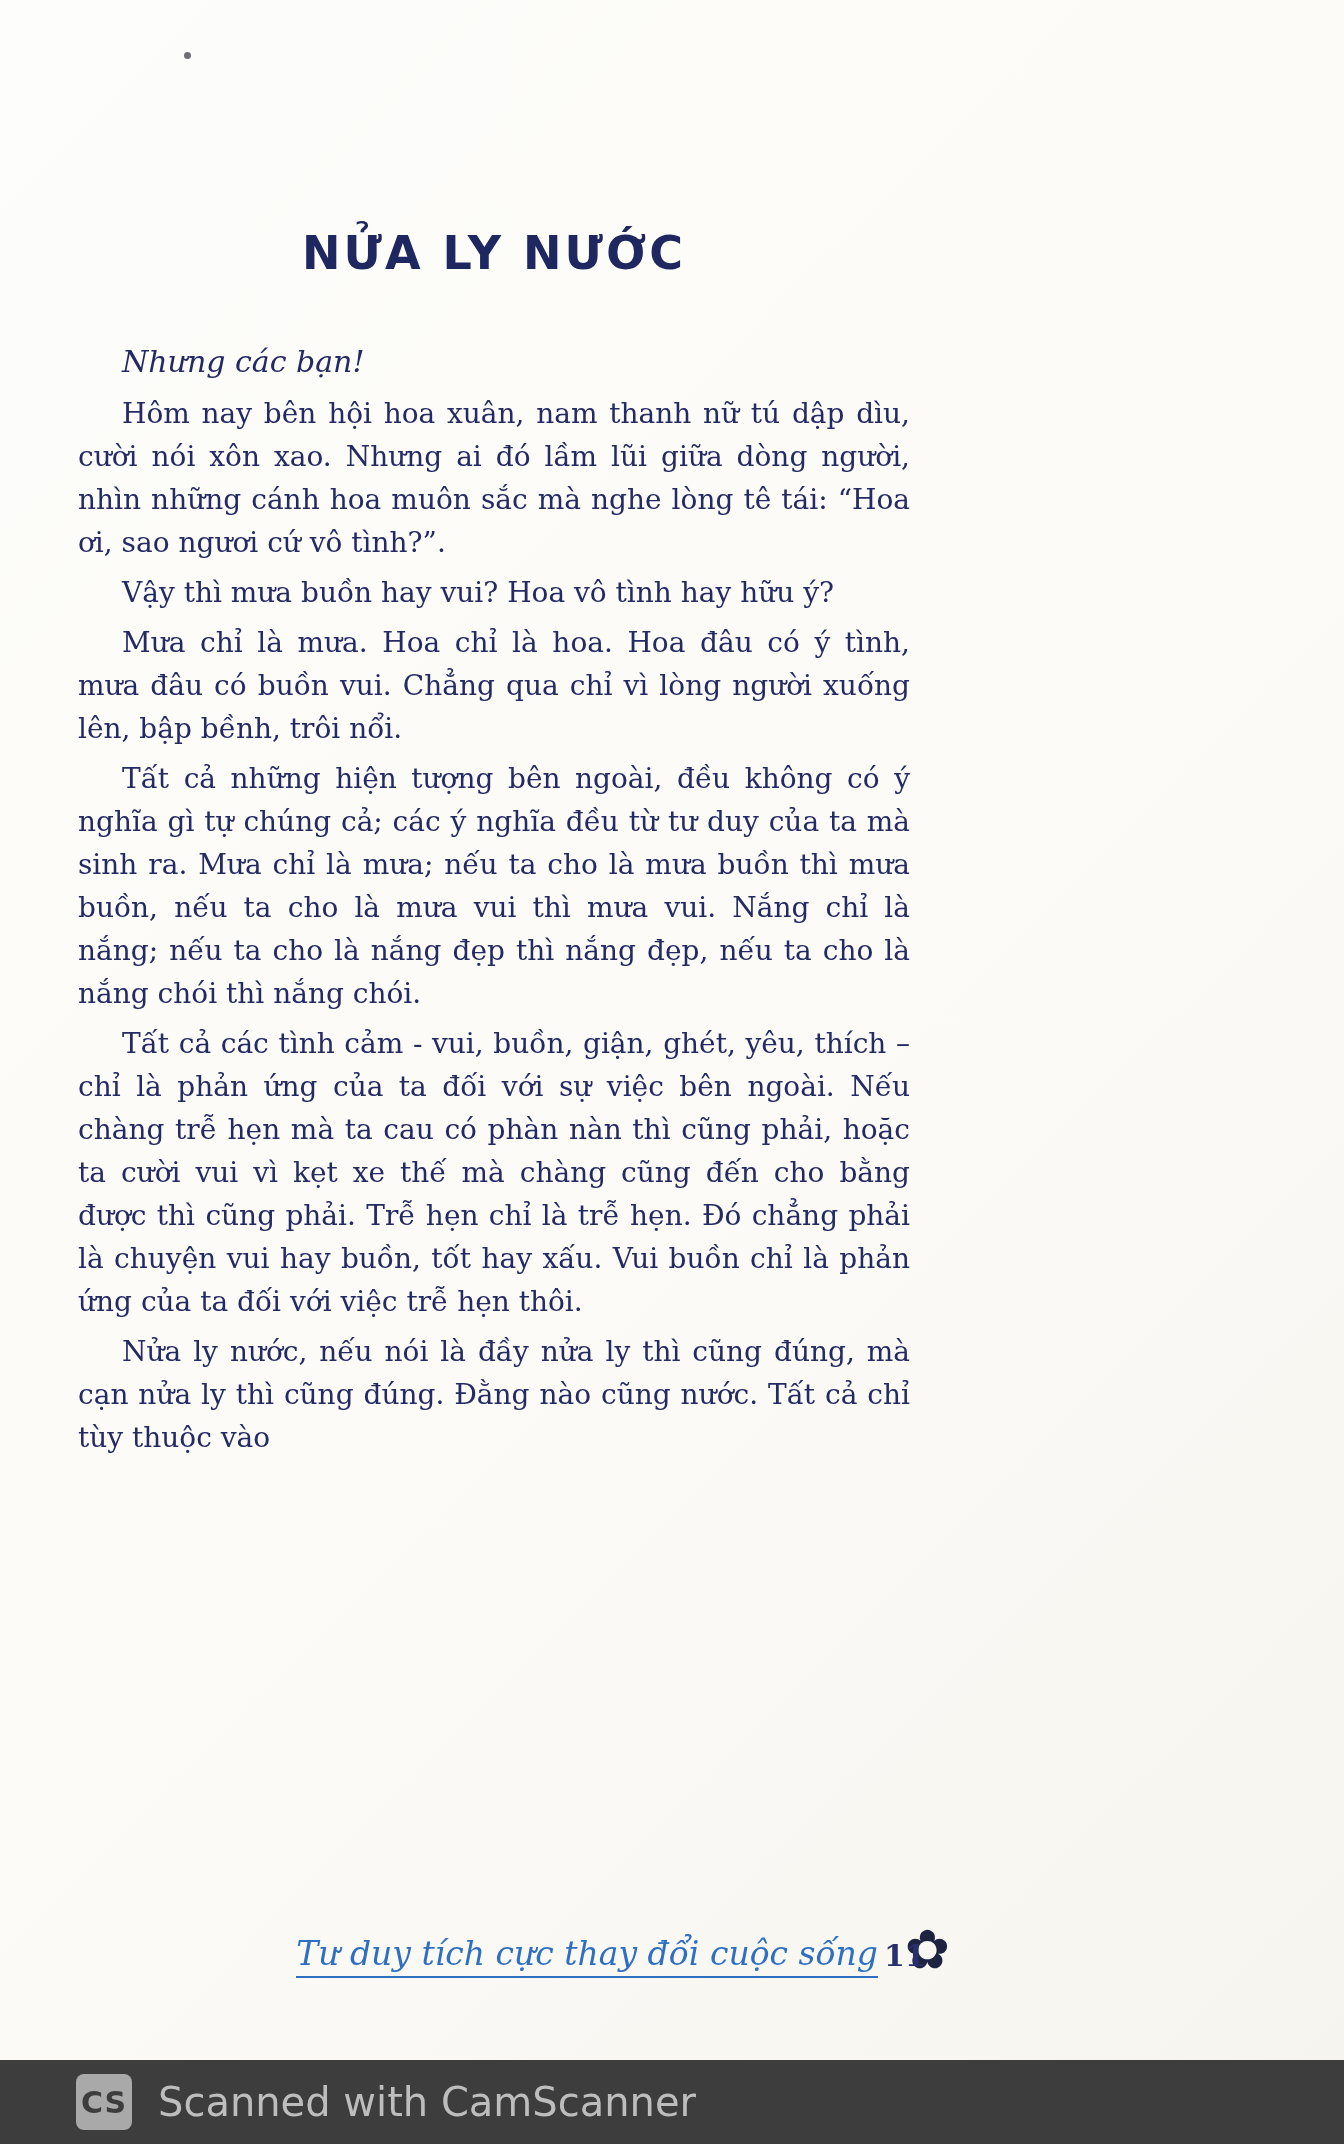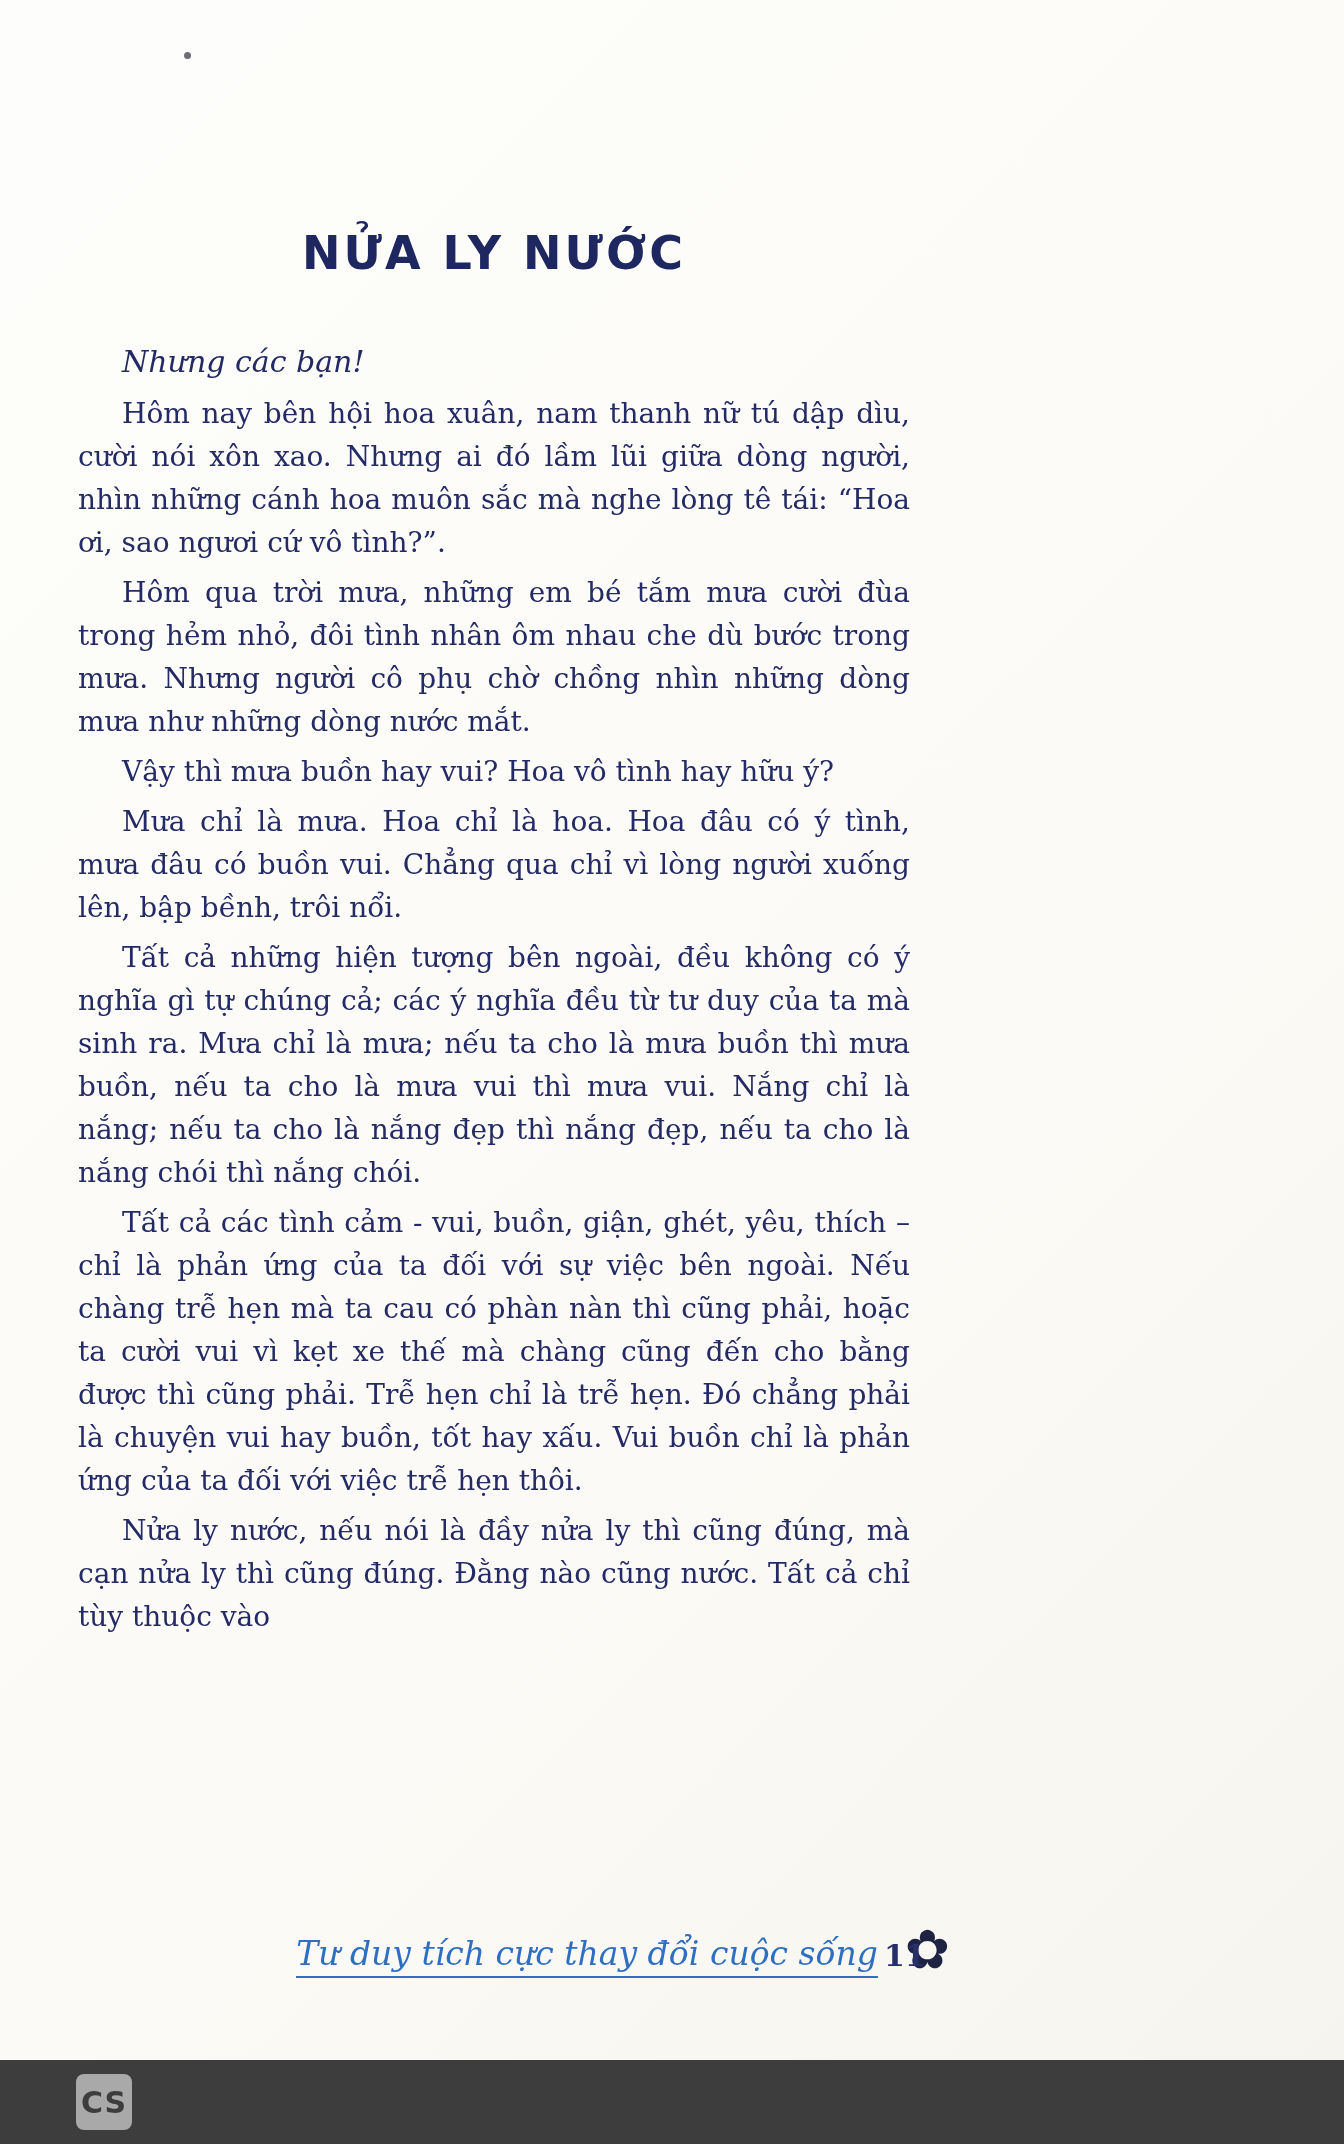--- a/index.html
+++ b/index.html
@@ -116,33 +116,33 @@
 <div class="scan-page">
 
   <div class="scan-artifact-dot"></div>
 
   <div class="content">
     <h1 class="doc-title">NỬA LY NƯỚC</h1>
 
     <p class="salutation">Nhưng các bạn!</p>
 
     <p class="body-par">Hôm nay bên hội hoa xuân, nam thanh nữ tú dập dìu, cười nói xôn xao. Nhưng ai đó lầm lũi giữa dòng người, nhìn những cánh hoa muôn sắc mà nghe lòng tê tái: “Hoa ơi, sao ngươi cứ vô tình?”.</p>
-    <p class="body-par">Hôm qua trời mưa, những em bé tắm mưa cười đùa trong hẻm nhỏ, đôi tình nhân ôm nhau che dù bước trong mưa. Nhưng người cô phụ chờ chồng nhìn những dòng mưa như những dòng nước mắt.</p>
     <p class="body-par">Vậy thì mưa buồn hay vui? Hoa vô tình hay hữu ý?</p>
     <p class="body-par">Mưa chỉ là mưa. Hoa chỉ là hoa. Hoa đâu có ý tình, mưa đâu có buồn vui. Chẳng qua chỉ vì lòng người xuống lên, bập bềnh, trôi nổi.</p>
     <p class="body-par">Tất cả những hiện tượng bên ngoài, đều không có ý nghĩa gì tự chúng cả; các ý nghĩa đều từ tư duy của ta mà sinh ra. Mưa chỉ là mưa; nếu ta cho là mưa buồn thì mưa buồn, nếu ta cho là mưa vui thì mưa vui. Nắng chỉ là nắng; nếu ta cho là nắng đẹp thì nắng đẹp, nếu ta cho là nắng chói thì nắng chói.</p>
     <p class="body-par">Tất cả các tình cảm - vui, buồn, giận, ghét, yêu, thích – chỉ là phản ứng của ta đối với sự việc bên ngoài. Nếu chàng trễ hẹn mà ta cau có phàn nàn thì cũng phải, hoặc ta cười vui vì kẹt xe thế mà chàng cũng đến cho bằng được thì cũng phải. Trễ hẹn chỉ là trễ hẹn. Đó chẳng phải là chuyện vui hay buồn, tốt hay xấu. Vui buồn chỉ là phản ứng của ta đối với việc trễ hẹn thôi.</p>
     <p class="body-par">Nửa ly nước, nếu nói là đầy nửa ly thì cũng đúng, mà cạn nửa ly thì cũng đúng. Đằng nào cũng nước. Tất cả chỉ tùy thuộc vào</p>
   </div>
 
   <div class="page-footer">
     <span class="footer-slogan">Tư duy tích cực thay đổi cuộc sống</span>
     <span class="footer-mark">
       <span class="flower-glyph">✿</span>
       <span class="page-number">11</span>
     </span>
   </div>
 
   <div class="scanner-bar">
     <span class="cs-logo">CS</span>
+    <span class="scan-label">Scanned with CamScanner</span>
   </div>
 
 </div>
 
 </body></html>

